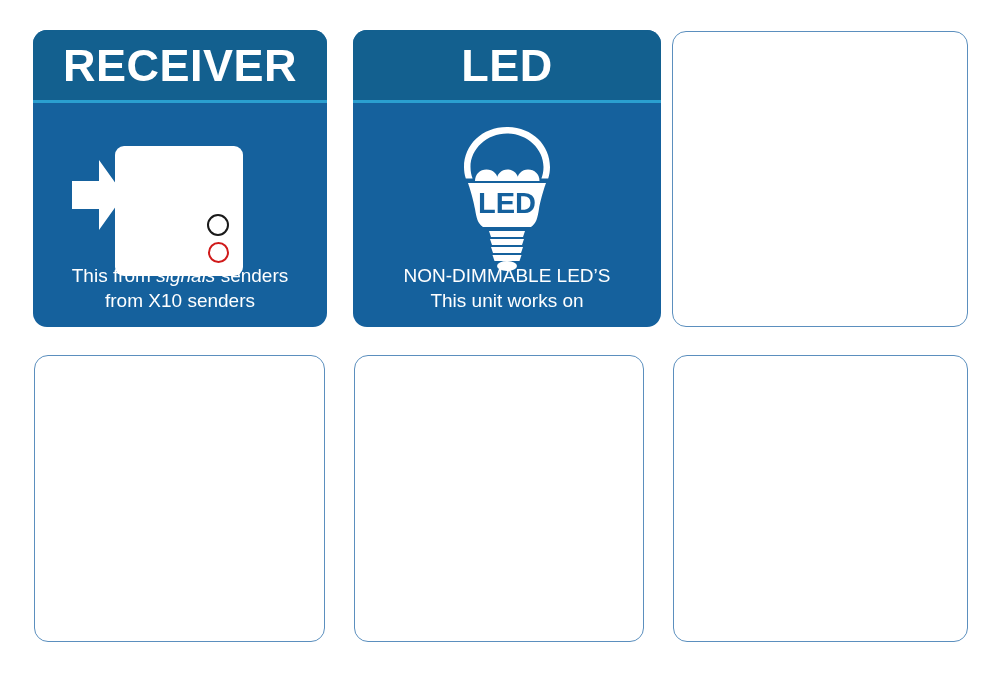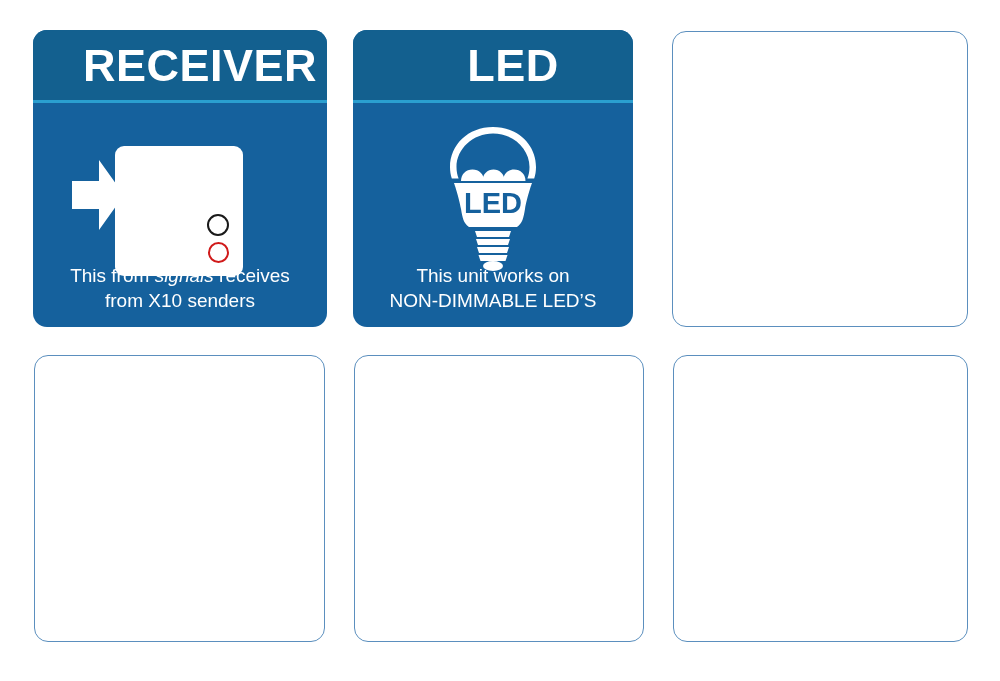--- a/index.html
+++ b/index.html
@@ -38,21 +38,20 @@
   .card-header {
     position: absolute;
     left: 0;
     top: 0;
     width: 100%;
     height: 70px;
     background: #13608f;
     display: flex;
     align-items: center;
     justify-content: center;
-    padding-left: 20px;
   }
   .card-title {
     color: #ffffff;
     font-weight: bold;
     font-size: 45px;
     letter-spacing: 0.5px;
     line-height: 1;
     margin: 0;
     white-space: nowrap;
   }
@@ -167,27 +166,27 @@
         <div class="receiver-box">
           <span class="led-dot black"></span>
           <span class="led-dot red"></span>
         </div>
 
       </div>
     </div>
 
     <div class="card-caption">
       <span class="cap-line">
-        <span>This from </span><span class="em">signals</span><span> receives</span>
+        <span>This from </span><span class="em">signals</span><span> senders</span>
       </span>
       <span class="cap-line">from X10 senders</span>
     </div>
   </div>
 
-  <div class="card filled" style="left:353px; top:30px; width:280px; height:297px;">
+  <div class="card filled" style="left:353px; top:30px; width:308px; height:297px;">
 
     <div class="card-header">
       <div class="card-title">LED</div>
     </div>
     <div class="header-rule"></div>
 
     <div class="card-art">
       <div class="bulb-art">
         <svg width="112" height="150" viewBox="0 0 112 150" xmlns="http://www.w3.org/2000/svg">
 
@@ -208,22 +207,22 @@
           <path d="M38 110 H74 L72 116 H40 Z" fill="#ffffff"></path>
           <path d="M39 118 H73 L71 124 H41 Z" fill="#ffffff"></path>
           <path d="M40 126 H72 L70 132 H42 Z" fill="#ffffff"></path>
           <path d="M41.5 134 H70.5 L68.5 140 H43.5 Z" fill="#ffffff"></path>
           <ellipse cx="56" cy="145" rx="10" ry="5" fill="#ffffff"></ellipse>
         </svg>
       </div>
     </div>
 
     <div class="card-caption">
+      <span class="cap-line">NON-DIMMABLE LED’S</span>
       <span class="cap-line">This unit works on</span>
-      <span class="cap-line">NON-DIMMABLE LED’S</span>
     </div>
   </div>
 
   <div class="card empty" style="left:672px; top:31px; width:296px; height:296px;"></div>
 
   <div class="card empty" style="left:34px; top:355px; width:291px; height:287px;"></div>
 
   <div class="card empty" style="left:354px; top:355px; width:290px; height:287px;"></div>
 
   <div class="card empty" style="left:673px; top:355px; width:295px; height:287px;"></div>

